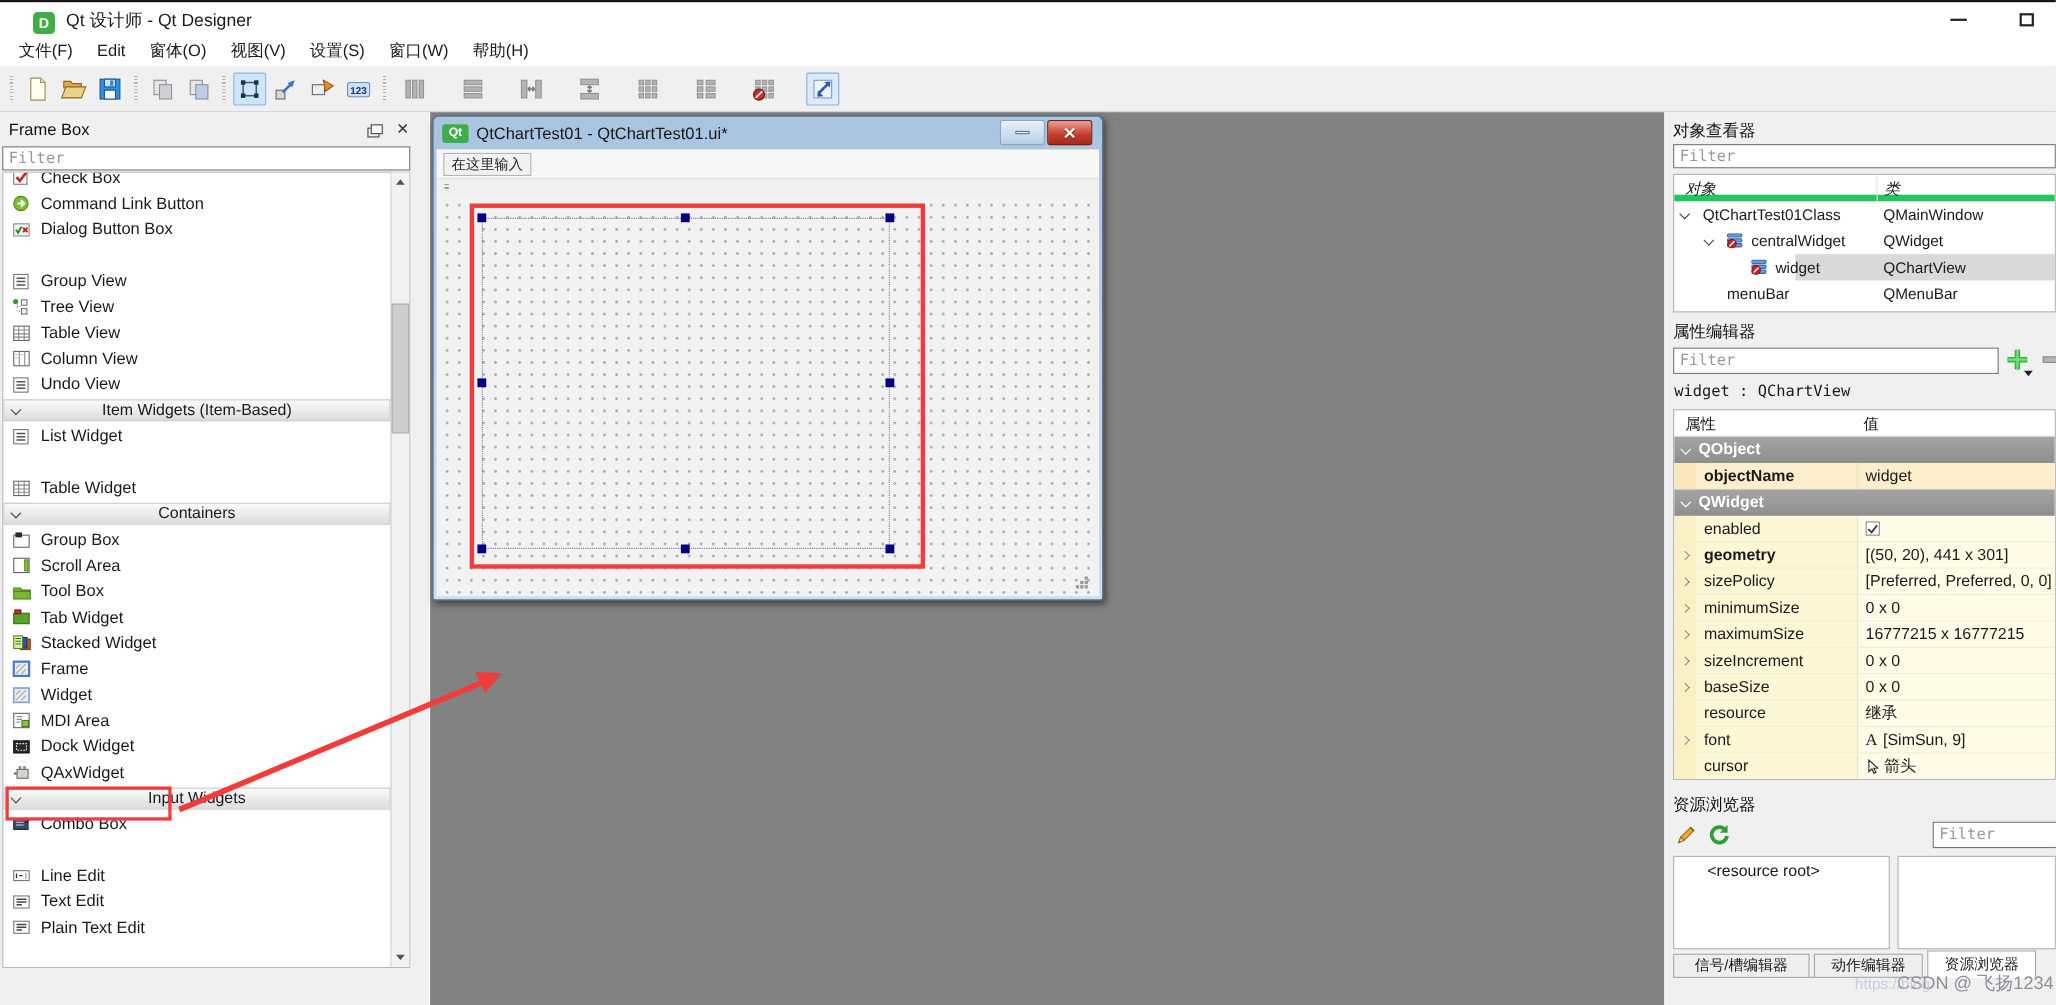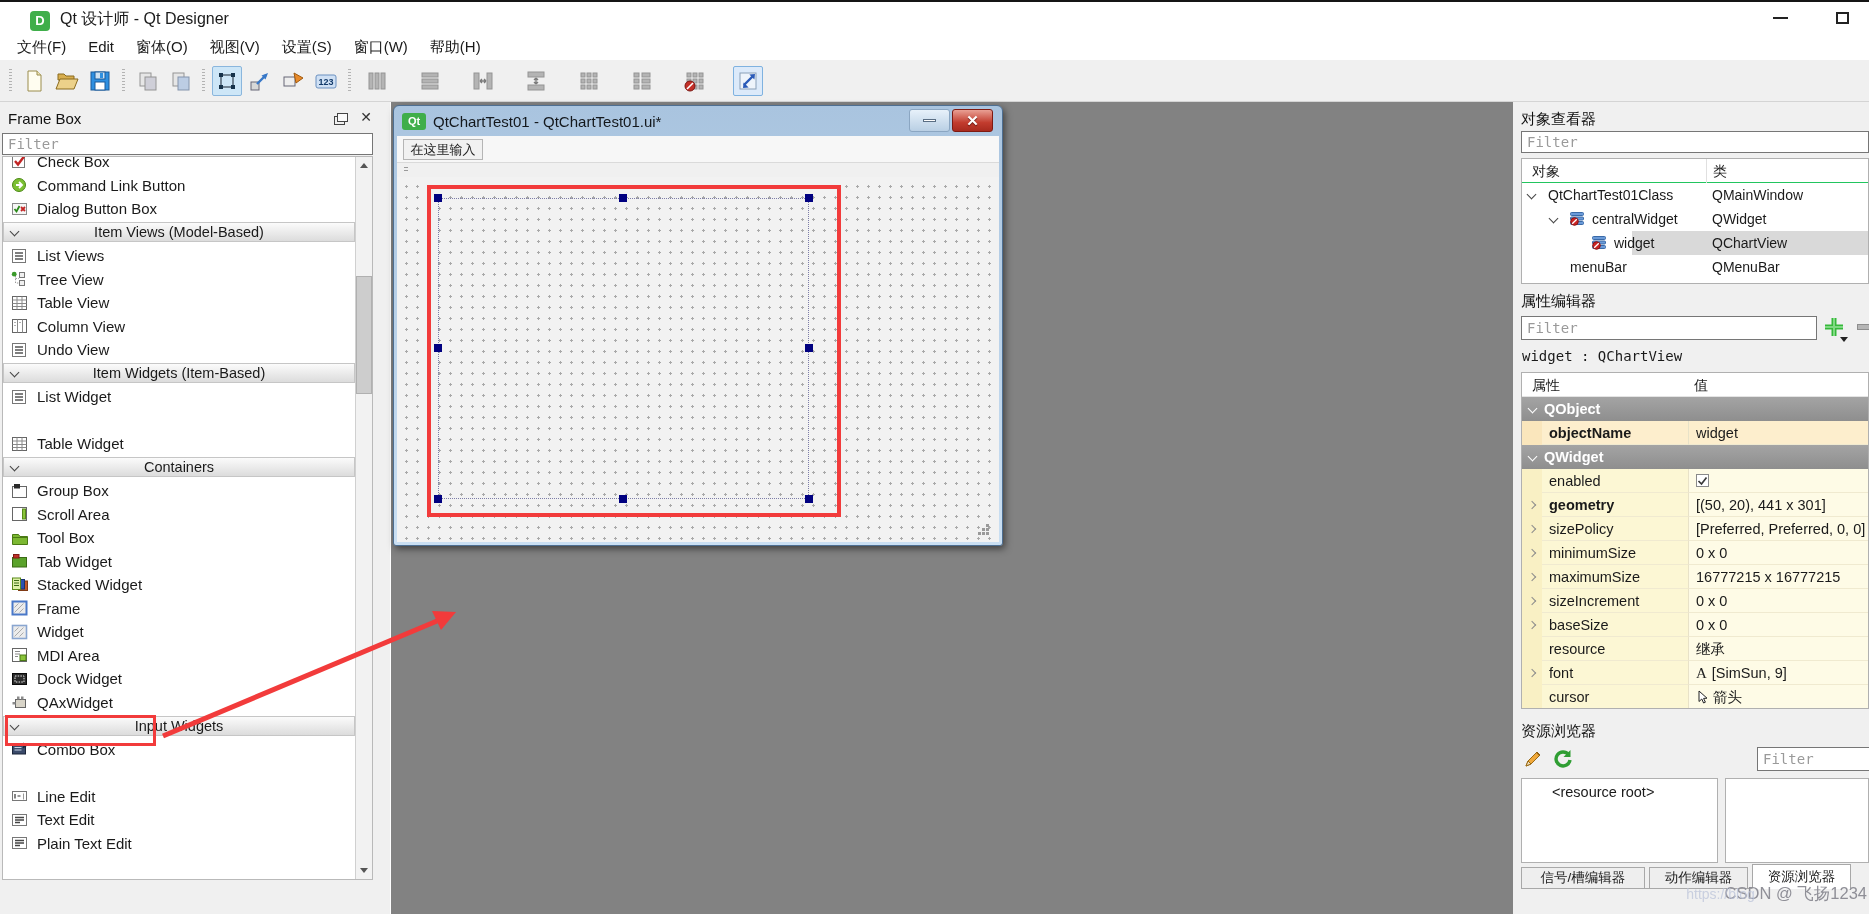--- a/index.html
+++ b/index.html
@@ -104,21 +104,21 @@
                     border:4px solid #f23b3b; }
   .grip { position:absolute; right:10px; bottom:7px; width:11px; height:11px; }
   .grip i { position:absolute; width:3px; height:3px; background:#9a9a9a; }
 
   
   .right-dock { left:1513px; top:102px; width:356px; height:812px; background:#f0f0f0; }
   .rd { position:absolute; left:8px; font-size:15px; color:#111; }
   .panel-box { position:absolute; background:#fff; border:1px solid #b0b0b0; }
   .oi-filter { position:absolute; left:8px; top:29px; width:348px; height:22px; }
   .oi-table { left:8px; top:56px; width:348px; height:126px; overflow:hidden; }
-  .oi-head { position:absolute; left:0; top:0; width:100%; height:24px; border-bottom:1px solid #22c55e; }
+  .oi-head { position:absolute; left:0; top:0; width:100%; height:24px; border-bottom:6px solid #22c55e;font-style:italic; }
   .oi-col2 { position:absolute; left:184px; top:0; height:24px; line-height:24px; padding-left:6px;
              border-left:1px solid #e0e0e0; }
   .oi-row { position:absolute; left:0; width:100%; height:24px; }
   .oi-row .cell { position:absolute; top:0; line-height:24px; white-space:nowrap; }
   .oi-sel { position:absolute; top:0; bottom:0; right:0; background:#d9d9d9; }
 
   .pe-filter { position:absolute; left:8px; top:0; width:296px; height:24px; }
   .pe-add { position:absolute; left:310px; top:0; width:24px; height:24px; }
   .pe-add .down { position:absolute; right:-1px; bottom:-2px; width:0; height:0;
                   border-left:4px solid transparent; border-right:4px solid transparent;
@@ -365,32 +365,26 @@
           <span class="lbl">Command Link Button</span>
         </div>
         <div class="wb-row" style="top: 40px;">
           <span class="wi"><svg width="18" height="16" viewBox="0 0 18 16">
               <rect x="1.5" y="2.5" width="14" height="11" fill="#f6f6f6" stroke="#8a8a8a"></rect>
               <path d="M3.5 8 l2 2.5 3 -5.5" stroke="#2a8a1a" stroke-width="1.8" fill="none"></path>
               <path d="M10 6 l4 4 M14 6 l-4 4" stroke="#c22525" stroke-width="1.8"></path>
             </svg></span>
           <span class="lbl">Dialog Button Box</span>
         </div>
-        <div class="wb-header" style="top: 63.5px;">
-          <div class="bar">
-            <span class="chev-d"></span>
-            <span>Item Views (Model-Based)</span>
-          </div>
-        </div>
         <div class="wb-row" style="top: 87px;">
           <span class="wi"><svg width="18" height="16" viewBox="0 0 18 16">
               <rect x="1.5" y="1.5" width="13" height="13" fill="#fff" stroke="#777"></rect>
               <path d="M4 5 h8 M4 8 h8 M4 11 h8" stroke="#555" stroke-width="1.4"></path>
             </svg></span>
-          <span class="lbl">List Views</span>
+          <span class="lbl">Group View</span>
         </div>
         <div class="wb-row" style="top: 110.5px;">
           <span class="wi"><svg width="18" height="16" viewBox="0 0 18 16">
               <circle cx="3.2" cy="3.2" r="2.4" fill="#3a9a2a"></circle>
               <rect x="8.5" y="1.5" width="5" height="5" fill="#f0f0f0" stroke="#777"></rect>
               <rect x="8.5" y="9.5" width="5" height="5" fill="#f0f0f0" stroke="#777"></rect>
               <path d="M4.5 5 v7 h3.5 M4.5 7.5 h3.5" stroke="#9a9a9a" stroke-dasharray="1.4 1.4" fill="none"></path>
             </svg></span>
           <span class="lbl">Tree View</span>
         </div>

